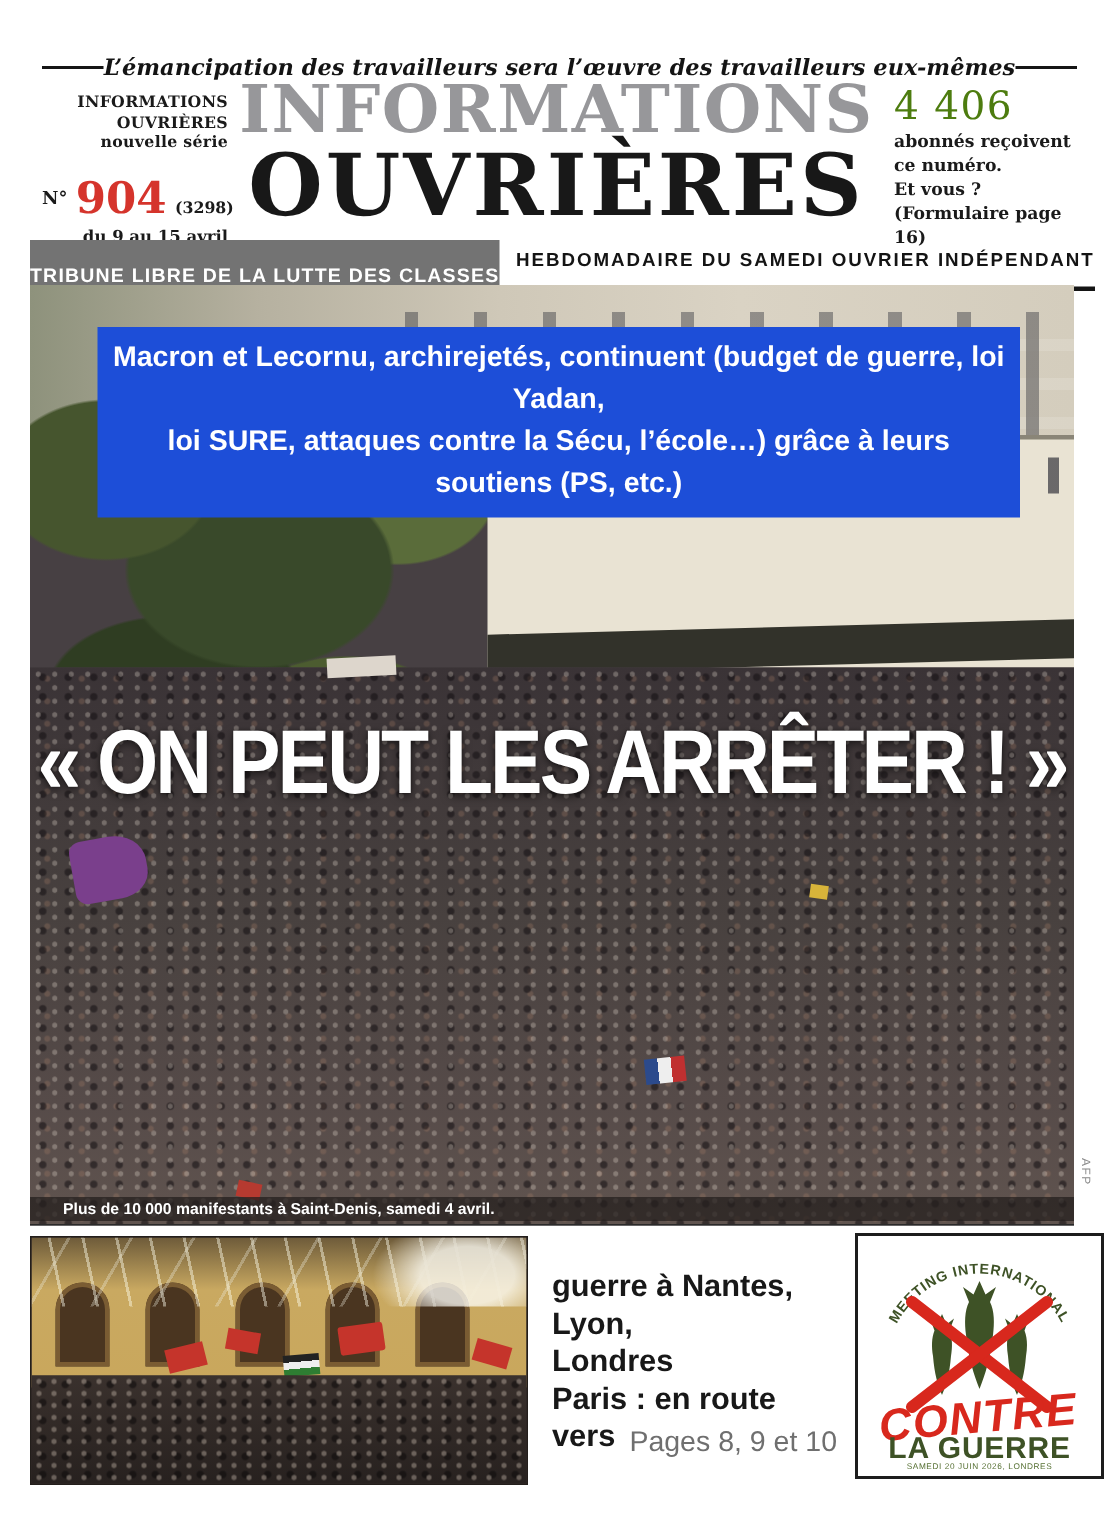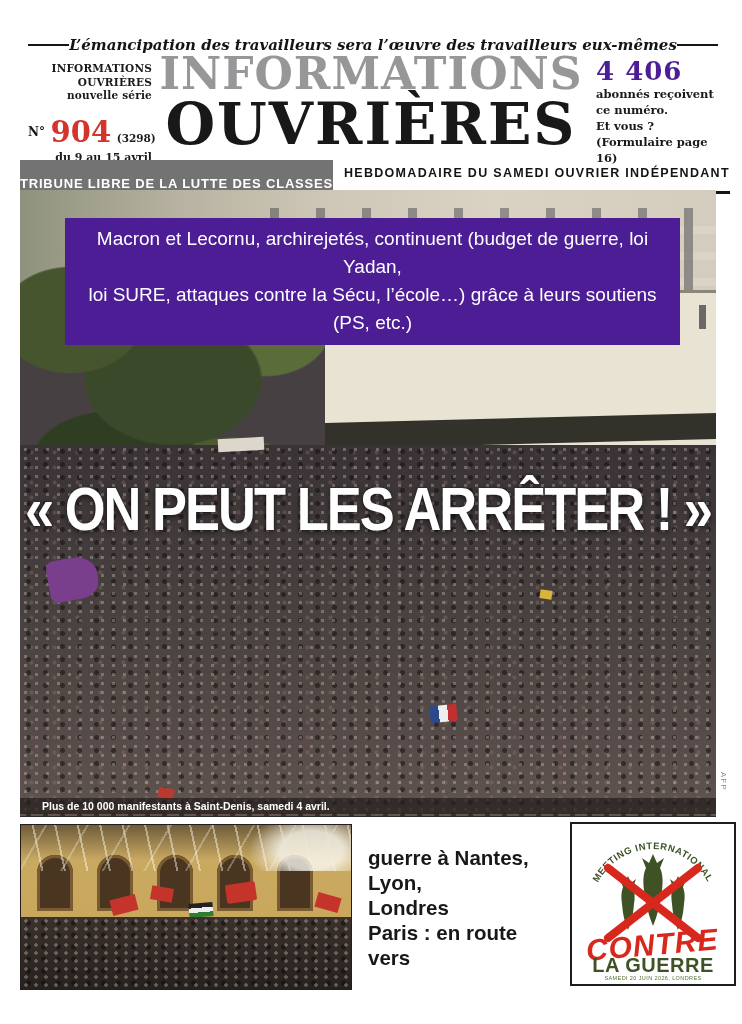--- a/index.html
+++ b/index.html
@@ -23,21 +23,21 @@
   .price-line{font-size:10px;margin-top:2px;}
   .issn-line{font-size:8.5px;font-weight:400;margin-top:2px;color:#333;}
 
   .masthead{position:absolute;top:52px;left:150px;width:442px;text-align:center;
             font-family:"DejaVu Serif",serif;font-weight:700;}
   .masthead .m1{font-size:44px;line-height:44px;color:#97979a;letter-spacing:1px;white-space:nowrap;}
   .masthead .m2{font-size:57px;line-height:52px;color:#181818;letter-spacing:2px;margin-top:2px;white-space:nowrap;}
 
   .subs-box{position:absolute;top:56px;right:24px;width:122px;text-align:left;
             font-family:"DejaVu Serif",serif;}
-  .subs-count{font-size:26px;font-weight:700;color:#4c1d95;letter-spacing:1px;}
+  .subs-count{font-size:26px;font-weight:400;color:#4d7c0f;letter-spacing:1px;}
   .subs-line{font-size:11.5px;font-weight:700;line-height:1.4;}
 
   .banner-row{position:absolute;top:160px;left:20px;right:20px;display:flex;align-items:stretch;}
   .banner-left{width:331px;background:#737373;color:#fff;font-weight:700;font-size:13px;
                letter-spacing:.8px;text-align:center;padding:16px 0 3px;white-space:nowrap;}
   .banner-right{flex:1;margin-left:9px;border-bottom:3px solid #141414;
                 font-weight:700;font-size:12.5px;letter-spacing:1.3px;color:#141414;
                 padding:6px 0 3px 2px;white-space:nowrap;}
 
   
@@ -72,22 +72,22 @@
         linear-gradient(180deg,#3a3336 0%,#48413f 45%,#564b49 78%,#60544f 100%);
       background-size:11px 9px,17px 13px,23px 15px,100% 100%;}
   .flag{position:absolute;}
   .flag-purple{top:368px;left:28px;width:50px;height:42px;background:#7a3f8c;border-radius:8px 45% 40% 8px;transform:rotate(-10deg);}
   .flag-banner{top:248px;left:198px;width:46px;height:13px;background:#ddd6cc;transform:rotate(-3deg);}
   .flag-fr{top:515px;left:410px;width:27px;height:17px;
            background:linear-gradient(90deg,#2b4a8c 0 33%,#eee 33% 66%,#c03030 66% 100%);transform:rotate(-6deg);}
   .flag-red1{top:598px;left:138px;width:16px;height:11px;background:#b63a30;transform:rotate(12deg);}
   .flag-yellow{top:400px;left:520px;width:12px;height:9px;background:#d8b43a;transform:rotate(8deg);}
 
-  .kicker{position:absolute;top:28px;left:45px;width:603px;background:#4c1d95;color:#fff;
-          text-align:center;font-weight:400;font-size:19px;line-height:28px;padding:7px 6px 8px;}
+  .kicker{position:absolute;top:28px;left:45px;width:603px;background:#1d4ed8;color:#fff;
+          text-align:center;font-weight:700;font-size:19px;line-height:28px;padding:7px 6px 8px;}
   .headline{position:absolute;top:288px;left:0;width:100%;text-align:center;color:#fff;
             font-weight:700;font-size:53px;letter-spacing:-2px;white-space:nowrap;
             transform:scale(.99,1.14);text-shadow:0 2px 6px rgba(0,0,0,.55),0 0 2px rgba(0,0,0,.4);}
   .caption-bar{position:absolute;left:0;right:0;bottom:2px;height:16px;background:rgba(36,31,29,.75);
                color:#fff;font-size:10.5px;font-weight:700;line-height:16px;padding-left:22px;margin-top:48px;}
   .credit{position:absolute;top:772px;left:719px;writing-mode:vertical-rl;font-size:8px;
           color:#8a8a8a;letter-spacing:1px;}
 
   
   .hall{position:absolute;top:824px;left:20px;width:330px;height:164px;overflow:hidden;
@@ -209,20 +209,21 @@
     <div class="hflag hf4"></div>
     <div class="hf-pal"></div>
     <div class="hall-crowd"></div>
   </div>
 
   <div class="bottom-head">
     <div>guerre à Nantes, Lyon,</div>
     <div>Londres</div>
     <div>Paris : en route vers</div>
   </div>
+  <div class="pages">Pages 8, 9 et 10</div>
 
   <div class="logo-box">
     <svg viewBox="0 0 162 160">
       <defs>
         <path id="arcPath" d="M 22 68 A 62 62 0 0 1 140 68" fill="none"></path>
       </defs>
       <text font-family="Liberation Sans, sans-serif" font-size="9.5" font-weight="bold" fill="#3e5226" letter-spacing="0.6">
         <textPath href="#arcPath" startOffset="10">MEETING INTERNATIONAL</textPath>
       </text>
       <g fill="#3e5226">

